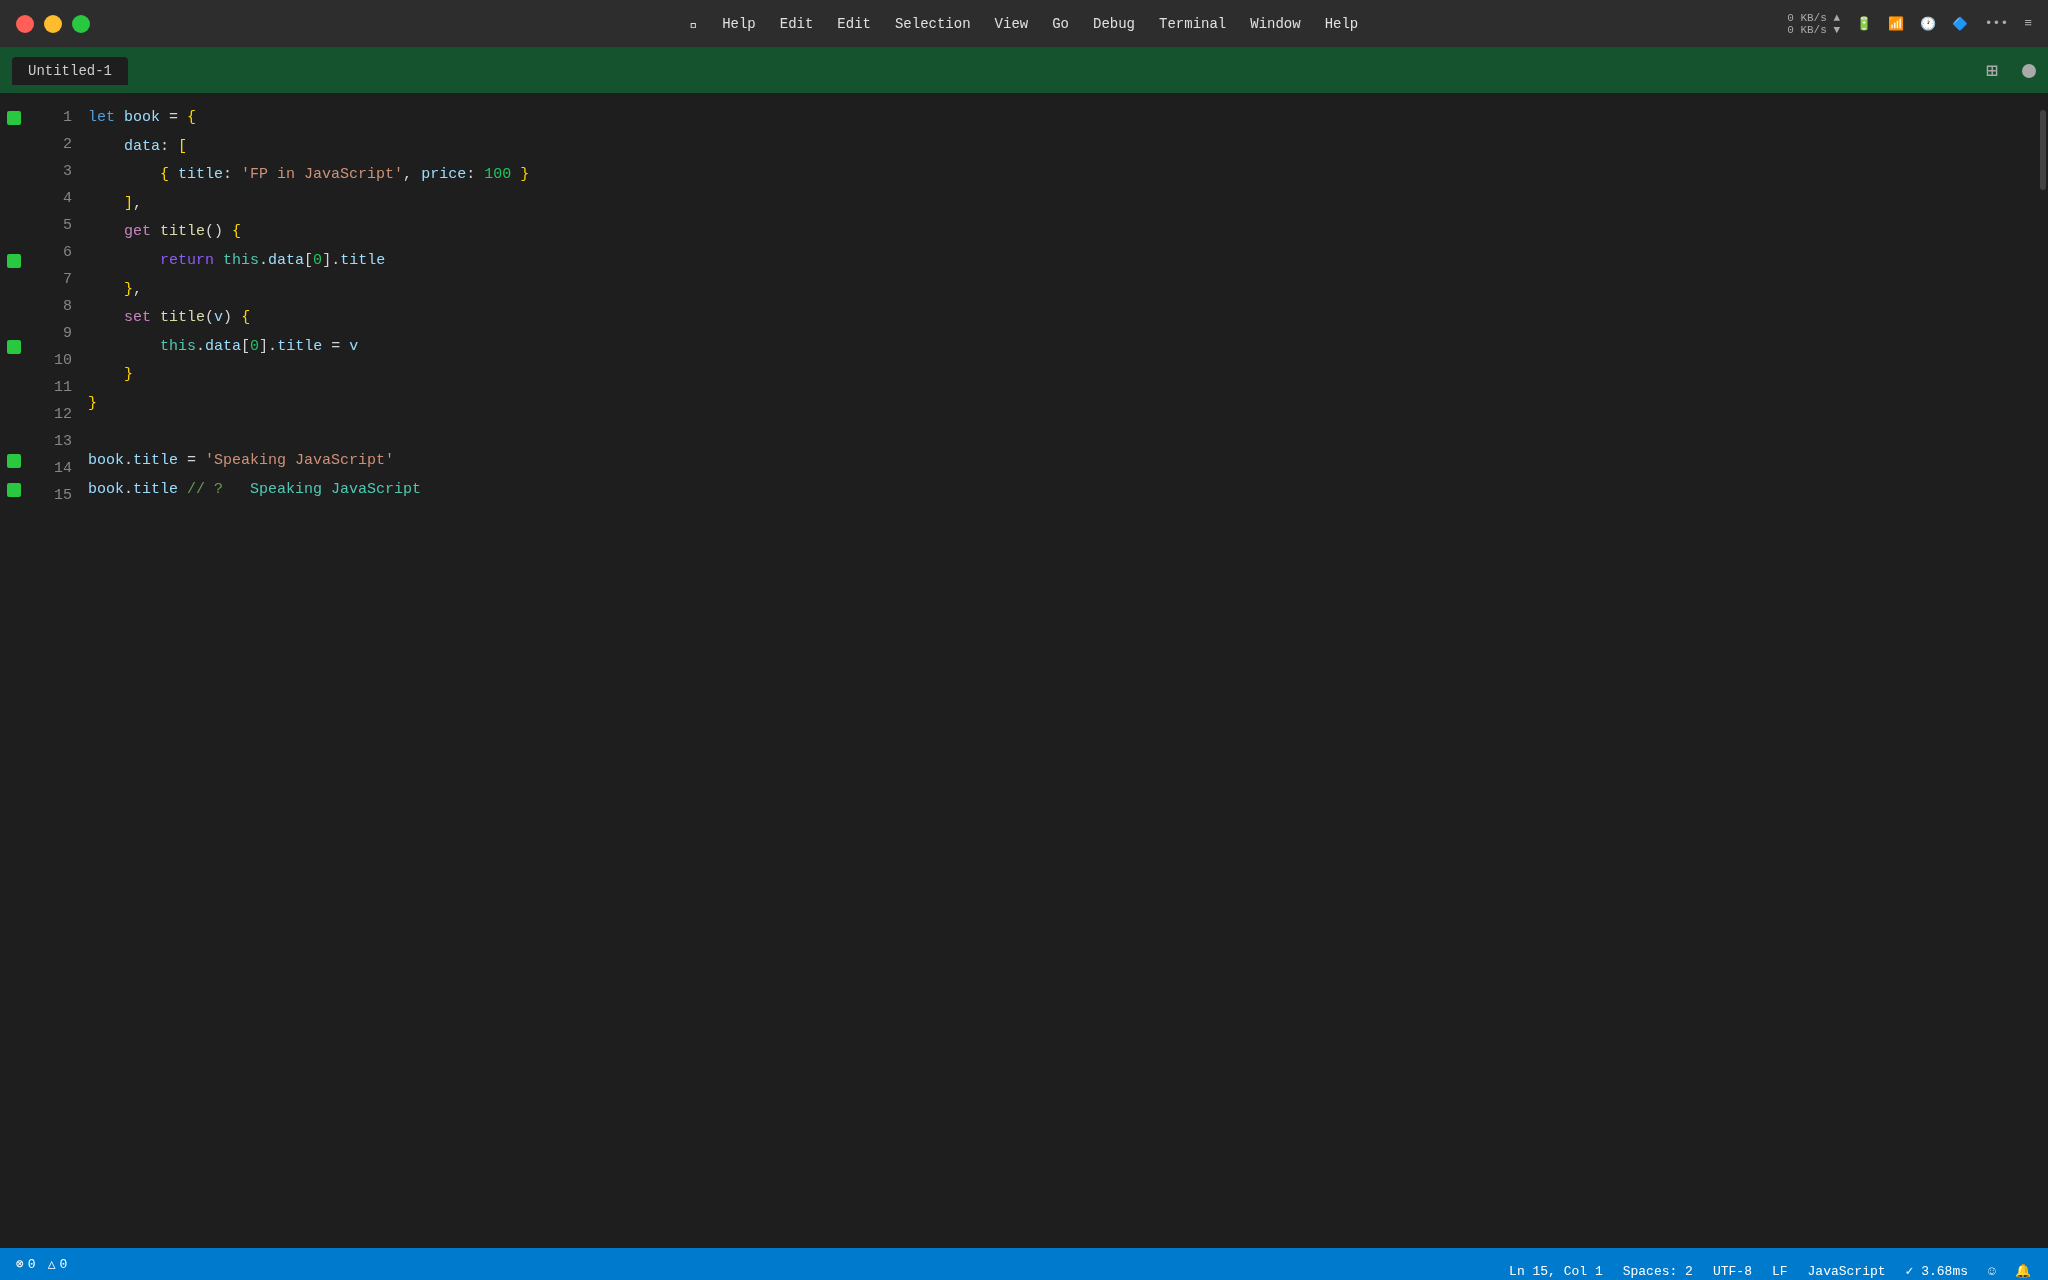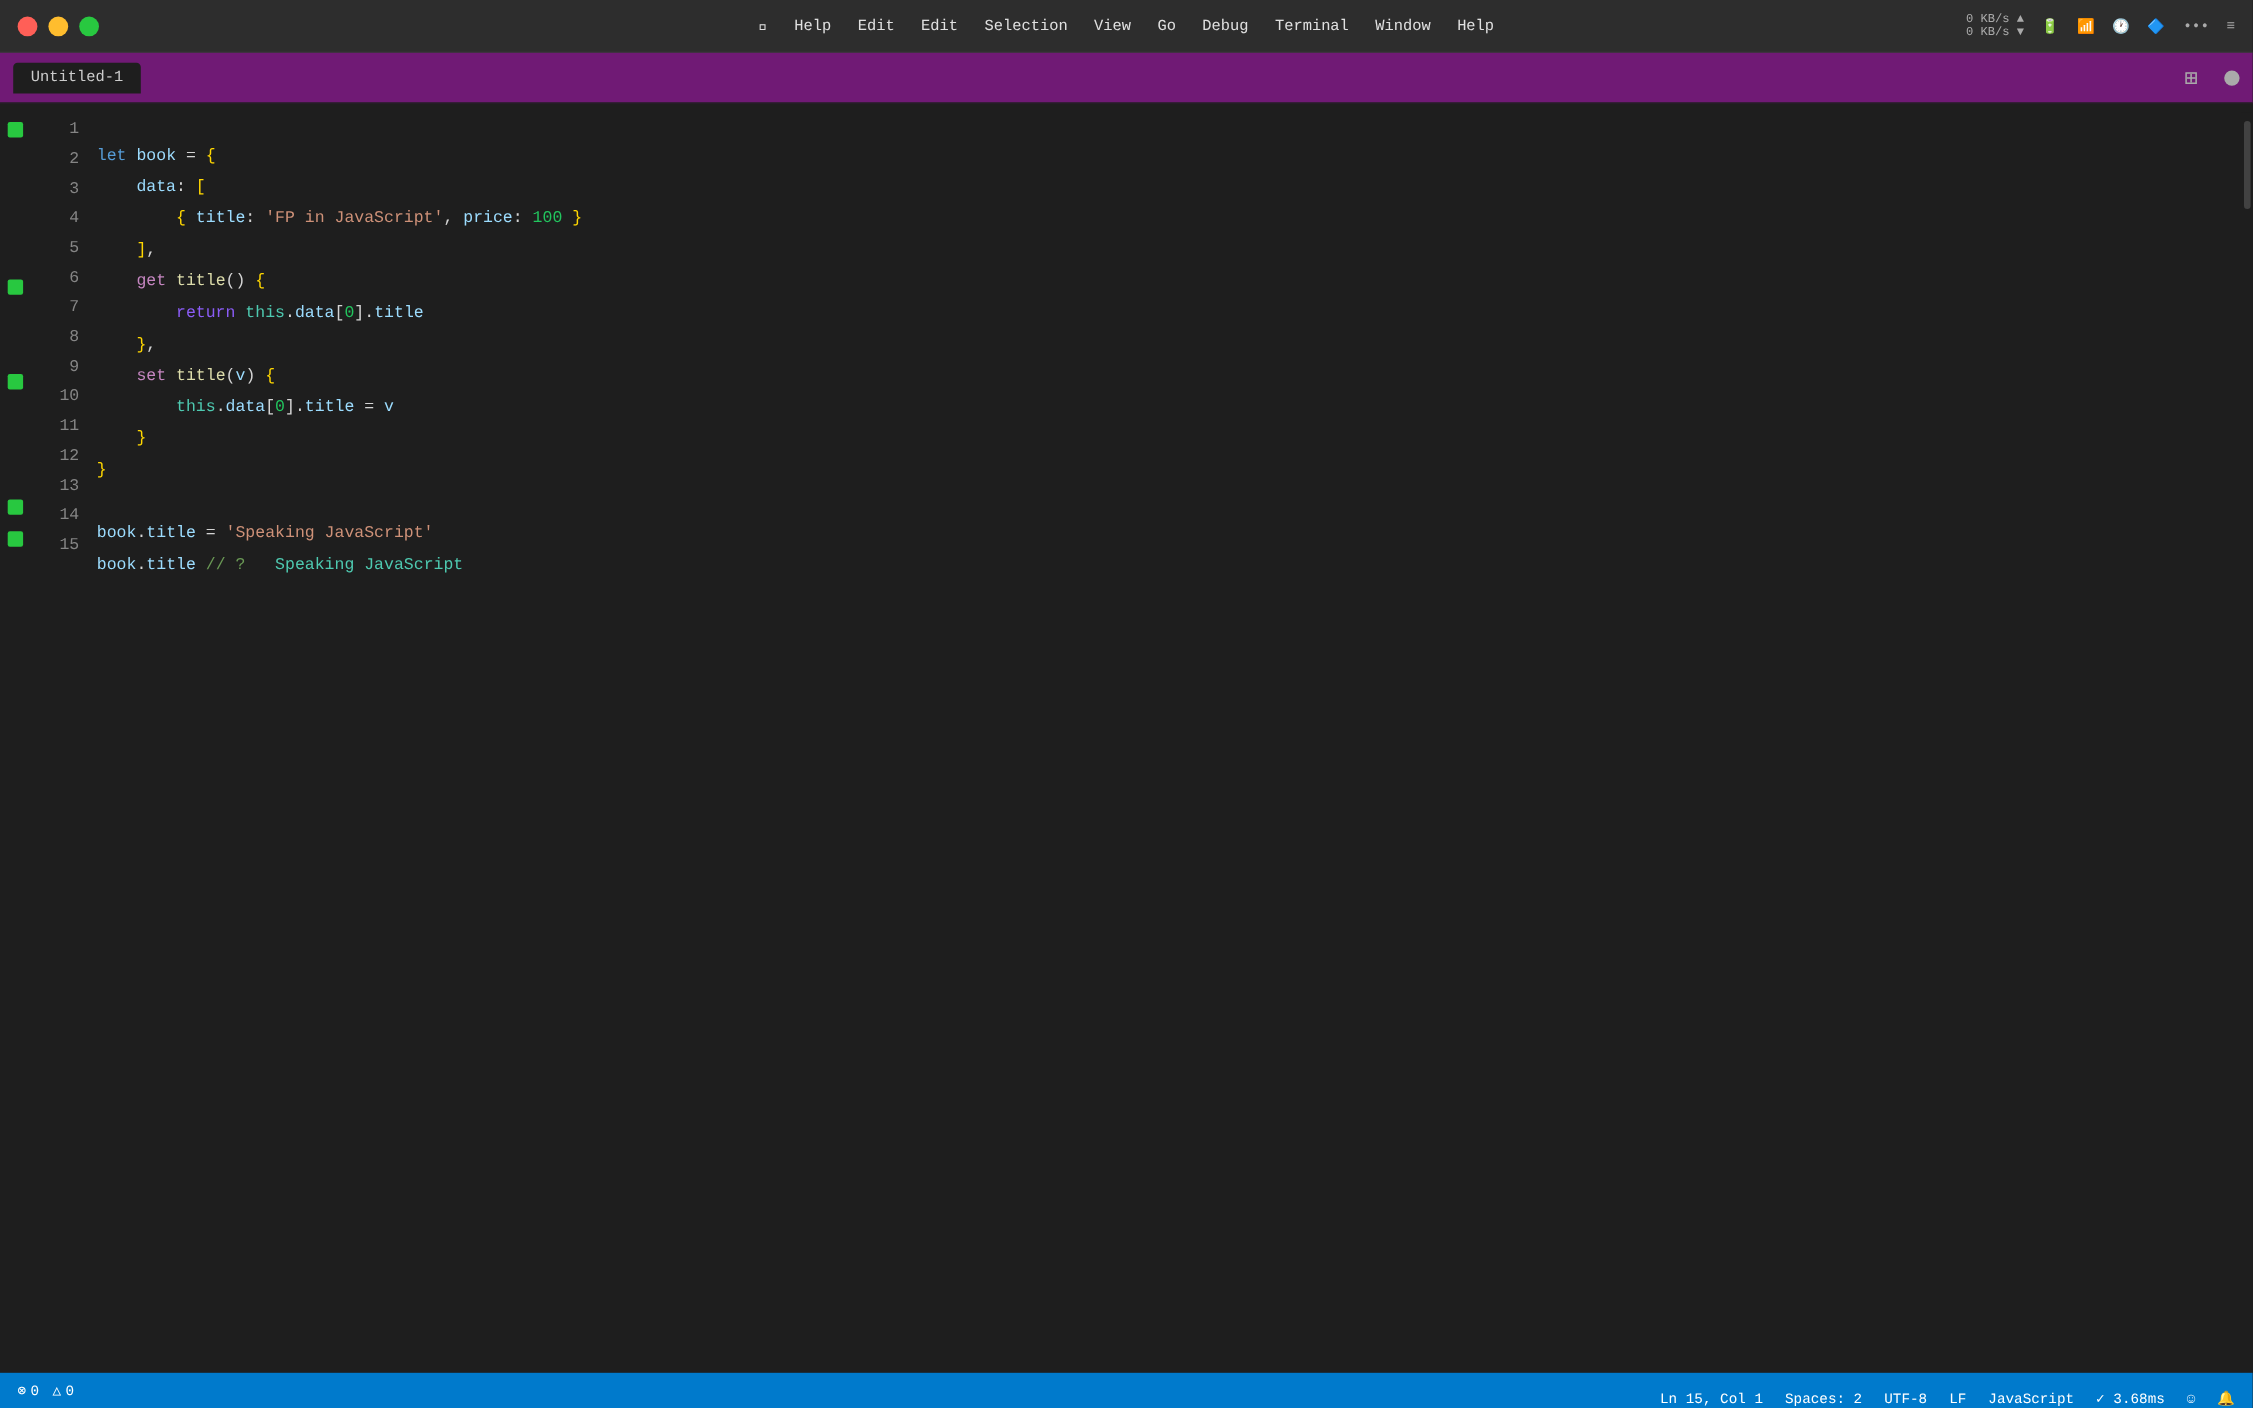--- a/index.html
+++ b/index.html
@@ -59,21 +59,21 @@
       gap: 16px;
       margin-left: auto;
     }
     .title-bar-icon {
       color: #aaa;
       font-size: 13px;
     }
 
     
     #tab-bar {
-      background: #701a75;
+      background: #14532d;
       height: 46px;
       display: flex;
       align-items: center;
       padding: 0 12px;
       border-bottom: 1px solid #1e1e1e;
       flex-shrink: 0;
     }
     #active-tab {
       background: #1e1e1e;
       color: #cccccc;
@@ -135,21 +135,20 @@
       width: 14px;
       height: 14px;
       background: #28c840;
       border-radius: 2px;
     }
 
     #code-area {
       flex: 1;
       padding-top: 2px;
       overflow-x: auto;
-      margin-top: 24px;
     }
 
     .code-line {
       height: 28.6px;
       display: flex;
       align-items: center;
       font-size: 15px;
       white-space: pre;
       line-height: 28.6px;
     }

